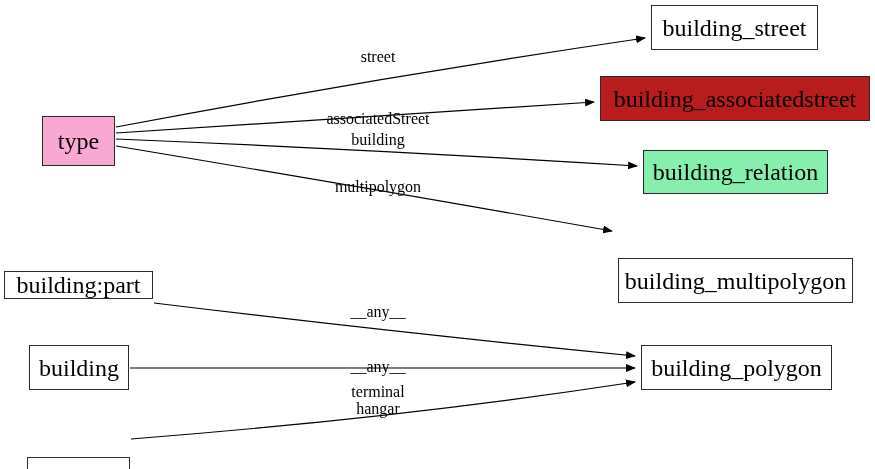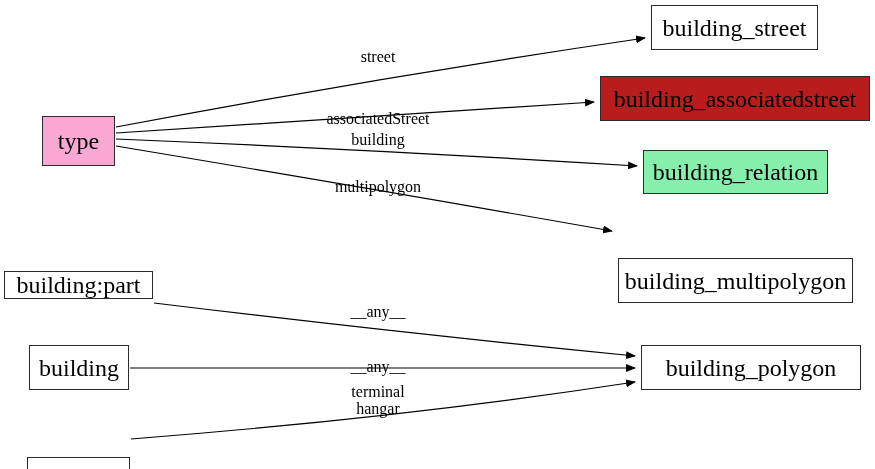--- a/index.html
+++ b/index.html
@@ -74,21 +74,21 @@
 
   <div id="node-layer">
       <div class="node" style="left: 42px; top: 116px; width: 73px; height: 50px; border-color: rgb(43, 43, 43); background: #f9a8d4;">type</div>
       <div class="node" style="left: 651px; top: 5px; width: 167px; height: 45px; border-color: rgb(43, 43, 43); background: rgb(255, 255, 255);">building_street</div>
       <div class="node" style="left: 600px; top: 76px; width: 270px; height: 45px; border-color: rgb(43, 43, 43); background: #b91c1c;">building_associatedstreet</div>
       <div class="node" style="left: 643px; top: 150px; width: 185px; height: 44px; border-color: rgb(43, 43, 43); background: #86efac;">building_relation</div>
       <div class="node" style="left: 618px; top: 220px; width: 235px; height: 45px; border-color: rgb(43, 43, 43); background: rgb(255, 255, 255); margin-top: 38px;">building_multipolygon</div>
       <div class="node" style="left: 4px; top: 271px; width: 149px; height: 28px; border-color: rgb(43, 43, 43); background: rgb(255, 255, 255);">building:part</div>
       <div class="node" style="left: 29px; top: 345px; width: 100px; height: 45px; border-color: rgb(43, 43, 43); background: rgb(255, 255, 255);">building</div>
       <div class="node" style="left: 27px; top: 417px; width: 103px; height: 45px; border-color: rgb(43, 43, 43); background: rgb(255, 255, 255); margin-top: 40px;">aeroway</div>
-      <div class="node" style="left: 641px; top: 345px; width: 220px; height: 45px; border-color: rgb(43, 43, 43); background: rgb(255, 255, 255);">building_polygon</div>
+      <div class="node" style="left: 641px; top: 345px; width: 191px; height: 45px; border-color: rgb(43, 43, 43); background: rgb(255, 255, 255);">building_polygon</div>
     </div>
   <div id="label-layer">
       <div class="edge-label" style="left: 378px; top: 56px;">street</div>
       <div class="edge-label" style="left: 378px; top: 118px;">associatedStreet</div>
       <div class="edge-label" style="left: 378px; top: 139px;">building</div>
       <div class="edge-label" style="left: 378px; top: 186px;">multipolygon</div>
       <div class="edge-label" style="left: 378px; top: 311px;">__any__</div>
       <div class="edge-label" style="left: 378px; top: 366px;">__any__</div>
       <div class="edge-label" style="left: 378px; top: 400px;">terminal
 hangar</div>

